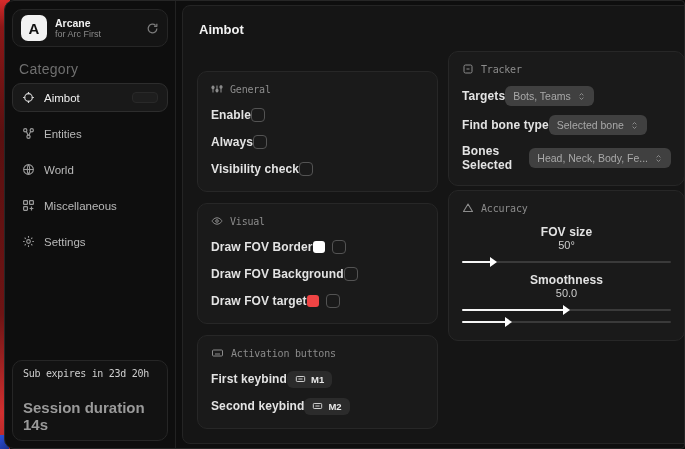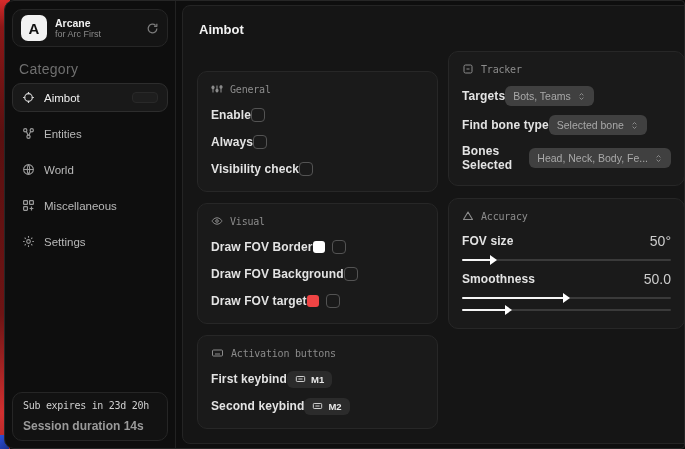--- a/index.html
+++ b/index.html
@@ -78,33 +78,33 @@
   .sidebar-footer {
     position:absolute; left:7px; right:7px; bottom:7px;
     border:1px solid #262626; border-radius:10px;
     background:#121212;
     padding:7px 10px;
   }
   .footer-line1 {
     font-family:"DejaVu Sans Mono", monospace;
     font-size:10px; color:#cfcfcf; letter-spacing:-0.3px;
   }
-  .footer-line2 { font-size:12px; color:#9a9a9a; margin-top:8px; font-weight:bold; }
+  .footer-line2 { font-size:15px; color:#9a9a9a; margin-top:20px; font-weight:bold; }
   
   .main {
     flex:1; margin:4px 4px 4px 6px;
     background:#151515;
     border:1px solid #242424;
     border-radius:8px;
     padding:14px 12px 12px 14px;
   }
   .page-title { font-size:13px; font-weight:bold; color:#f2f2f2; margin:2px 0 14px 2px; }
   .columns { display:flex; gap:10px; align-items:flex-start; }
   .col-left { width:241px; display:flex; flex-direction:column; gap:11px;margin-top:20px; }
-  .col-right { width:237px; display:flex; flex-direction:column; gap:12px; }
+  .col-right { width:237px; display:flex; flex-direction:column; gap:4px; }
   .card {
     background:#1a1a1a;
     border:1px solid #272727;
     border-radius:10px;
     padding:11px 13px 13px 13px;
   }
   .card-header {
     display:flex; align-items:center; gap:7px;
     font-family:"DejaVu Sans Mono", monospace;
     font-size:10px; color:#8c8c8c;
@@ -127,22 +127,22 @@
     padding:3px 8px; font-size:9.5px; font-weight:bold; color:#e8e8e8;
     cursor:pointer;
   }
   .dropdown {
     display:flex; align-items:center; gap:6px;
     background:#404040; border-radius:6px;
     padding:4px 8px; font-size:10.5px; color:#a8a8a8;
     cursor:pointer; white-space:nowrap;
   }
   .slider-group { margin-top:10px; }
-  .slider-head { display:flex; justify-content:space-between; align-items:center; }
-  .slider-value { font-size:14px; color:#cdcdcd; }
+  .slider-head { display:flex; justify-content:space-between; align-items:center;flex-direction:column; }
+  .slider-value { font-size:11px; color:#cdcdcd; }
   .slider-track {
     position:relative; height:2px; background:#3a3a3a;
     border-radius:2px; margin-top:10px; margin-bottom:4px; cursor:pointer;
   }
   .slider-fill { position:absolute; left:0; top:0; height:2px; background:#f5f5f5; border-radius:2px; }
   .slider-thumb {
     position:absolute; top:-4px; right:-6px;
     width:0; height:0;
     border-top:5px solid transparent; border-bottom:5px solid transparent;
     border-left:7px solid #ffffff;

